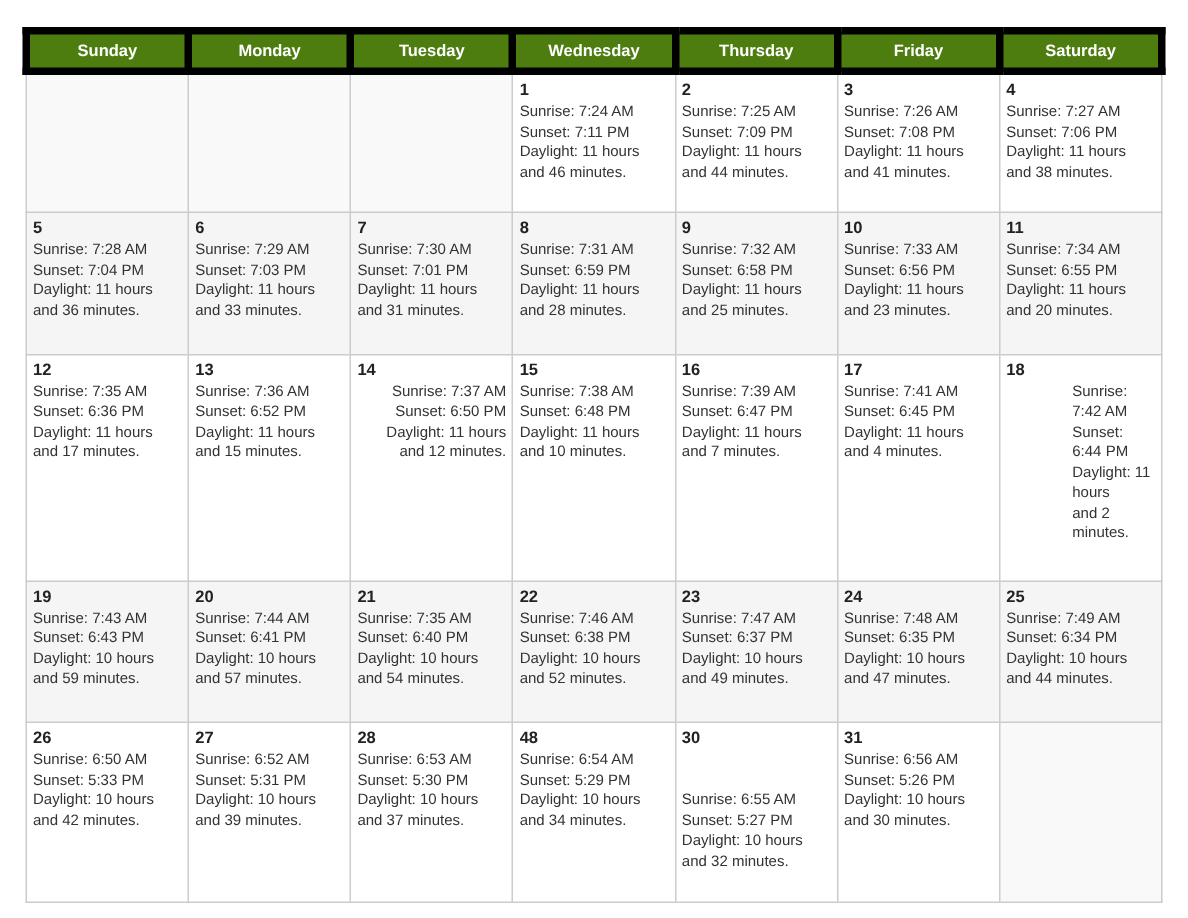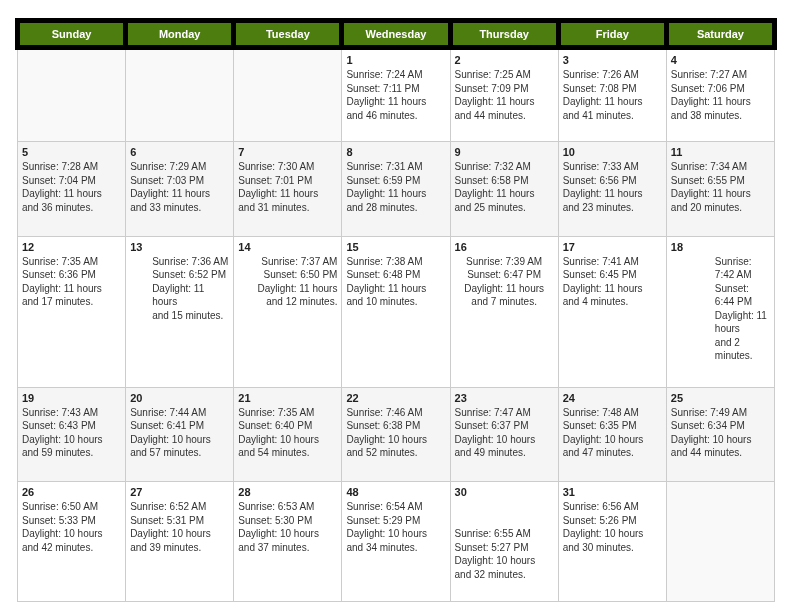--- a/index.html
+++ b/index.html
@@ -210,42 +210,42 @@
         <tr class="row-odd">
           <td>
             <div class="day-number">12</div>
             <div class="day-info" style="white-space: pre-line;">Sunrise: 7:35 AM
 Sunset: 6:36 PM
 Daylight: 11 hours
 and 17 minutes.</div>
           </td>
           <td>
             <div class="day-number">13</div>
-            <div class="day-info" style="white-space: pre-line; margin-left: 22px;">Sunrise: 7:36 AM
+            <div class="day-info" style="white-space: pre-line;">Sunrise: 7:36 AM
 Sunset: 6:52 PM
 Daylight: 11 hours
 and 15 minutes.</div>
           </td>
           <td>
             <div class="day-number">14</div>
             <div class="day-info" style="white-space: pre-line; text-align: right;">Sunrise: 7:37 AM
 Sunset: 6:50 PM
 Daylight: 11 hours
 and 12 minutes.</div>
           </td>
           <td>
             <div class="day-number">15</div>
             <div class="day-info" style="white-space: pre-line;">Sunrise: 7:38 AM
 Sunset: 6:48 PM
 Daylight: 11 hours
 and 10 minutes.</div>
           </td>
           <td>
             <div class="day-number">16</div>
-            <div class="day-info" style="white-space: pre-line; text-align: center;">Sunrise: 7:39 AM
+            <div class="day-info" style="white-space: pre-line;">Sunrise: 7:39 AM
 Sunset: 6:47 PM
 Daylight: 11 hours
 and 7 minutes.</div>
           </td>
           <td>
             <div class="day-number">17</div>
             <div class="day-info" style="white-space: pre-line;">Sunrise: 7:41 AM
 Sunset: 6:45 PM
 Daylight: 11 hours
 and 4 minutes.</div>

